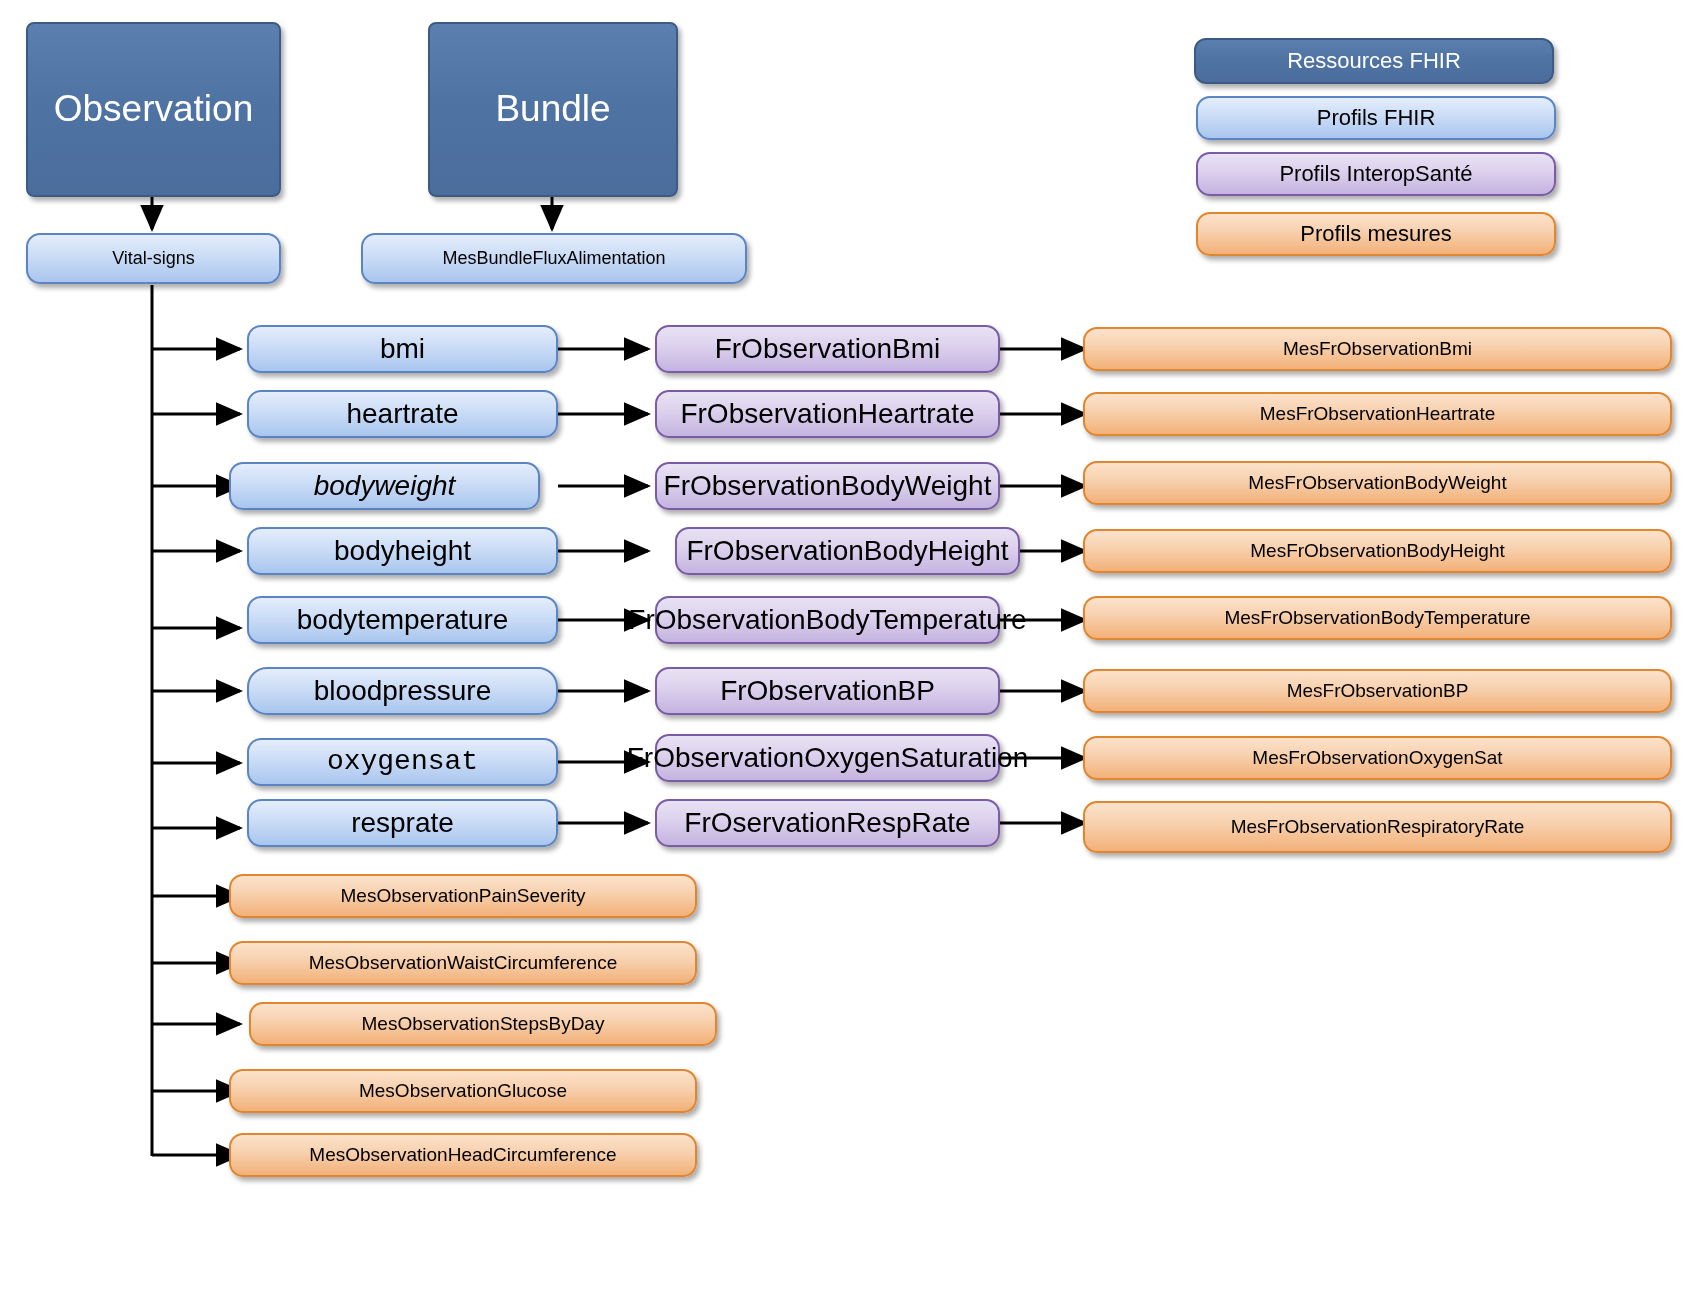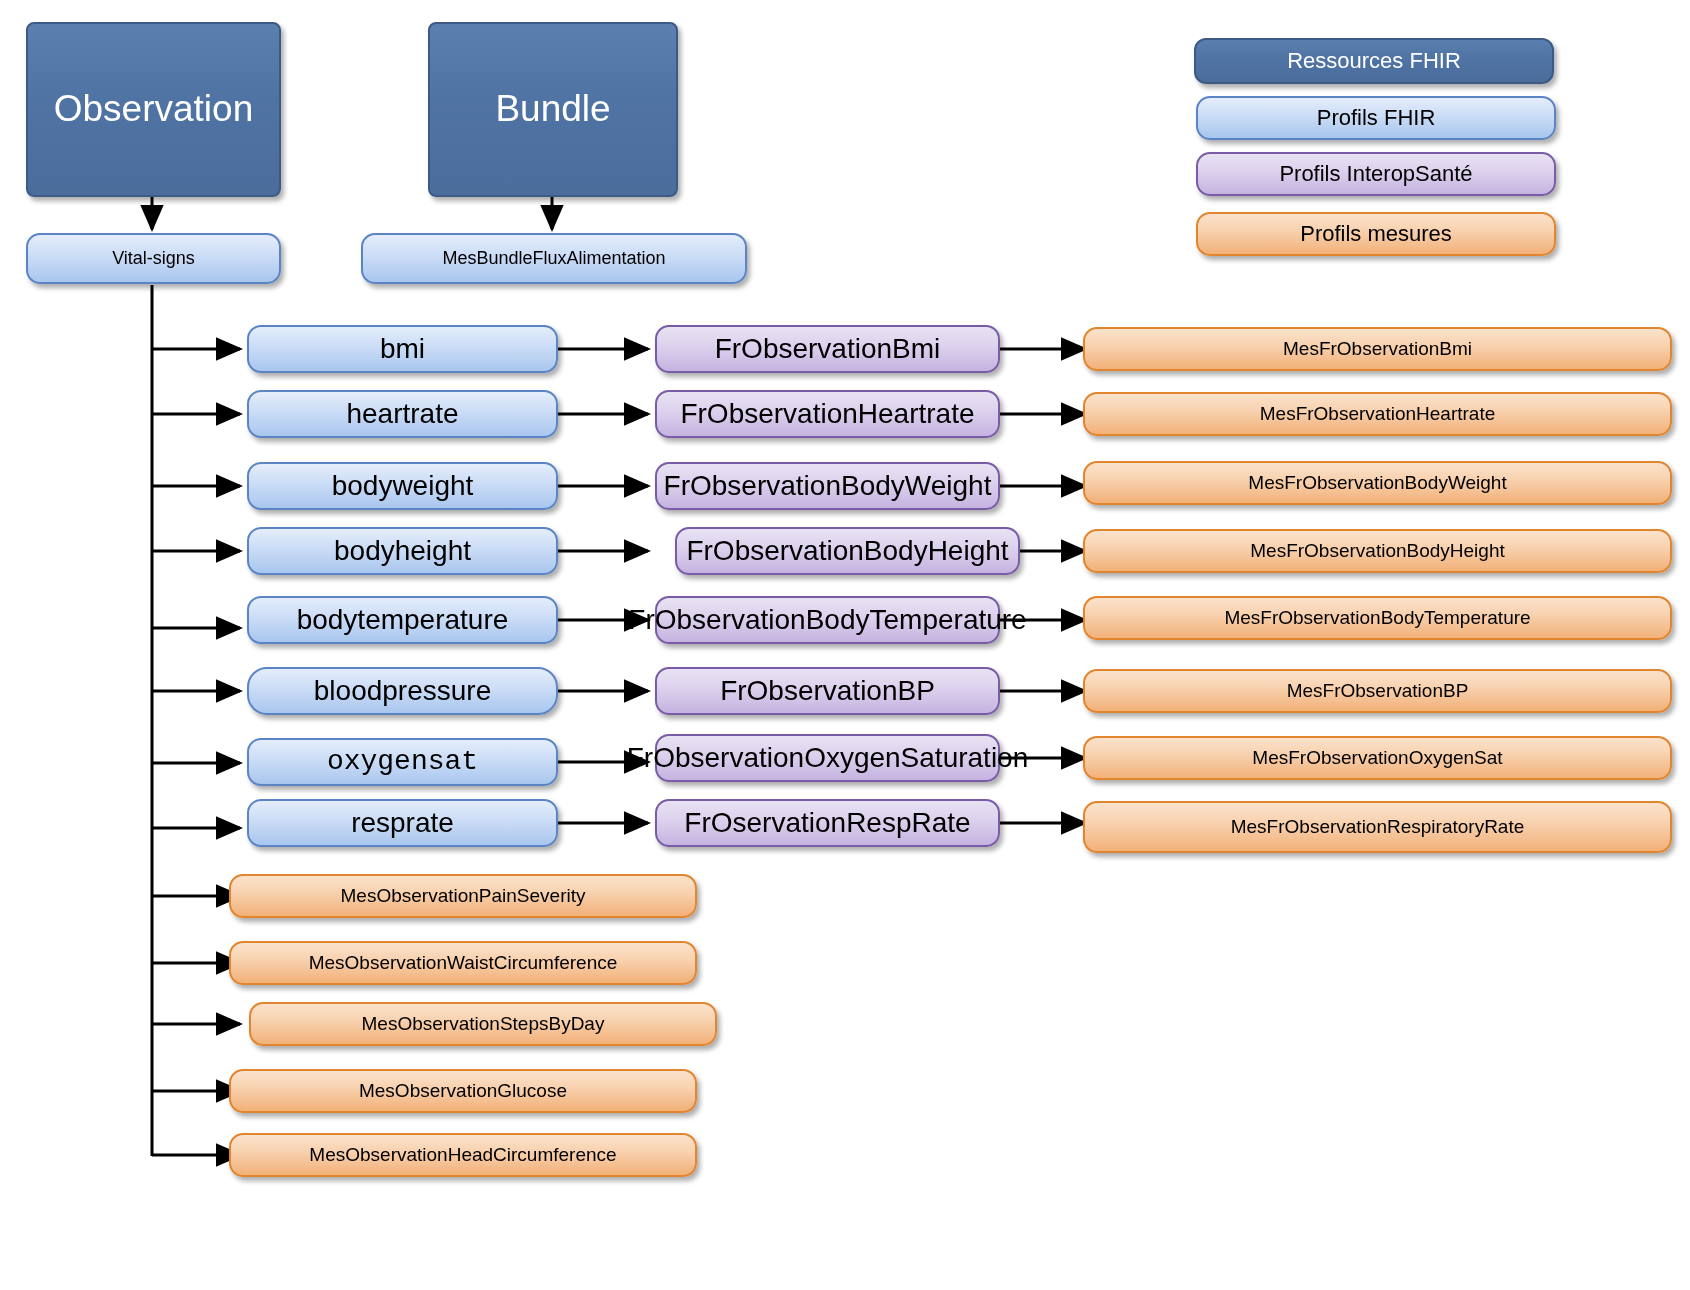--- a/index.html
+++ b/index.html
@@ -162,21 +162,21 @@
   <div class="node n-mesure legend-box title-lg" style="left:1196px; top:212px; width:360px; height:44px;">
     <span>Profils mesures</span>
   </div>
 
   <div class="node n-fhir title-sm" style="left:247px; top:325px; width:311px; height:48px;">
     <span>bmi</span>
   </div>
   <div class="node n-fhir title-sm" style="left:247px; top:390px; width:311px; height:48px;">
     <span>heartrate</span>
   </div>
-  <div class="node n-fhir title-sm" style="left:247px; top:462px; width:311px; height:48px;">
+  <div class="node n-fhir title-sm" style="left:229px; top:462px; width:311px; height:48px;font-style:italic;">
     <span>bodyweight</span>
   </div>
   <div class="node n-fhir title-sm" style="left:247px; top:527px; width:311px; height:48px;">
     <span>bodyheight</span>
   </div>
   <div class="node n-fhir title-sm" style="left:247px; top:596px; width:311px; height:48px;">
     <span>bodytemperature</span>
   </div>
   <div class="node n-fhir title-sm" style="left:247px; top:667px; width:311px; height:48px;border-radius:20px;">
     <span>bloodpressure</span>

